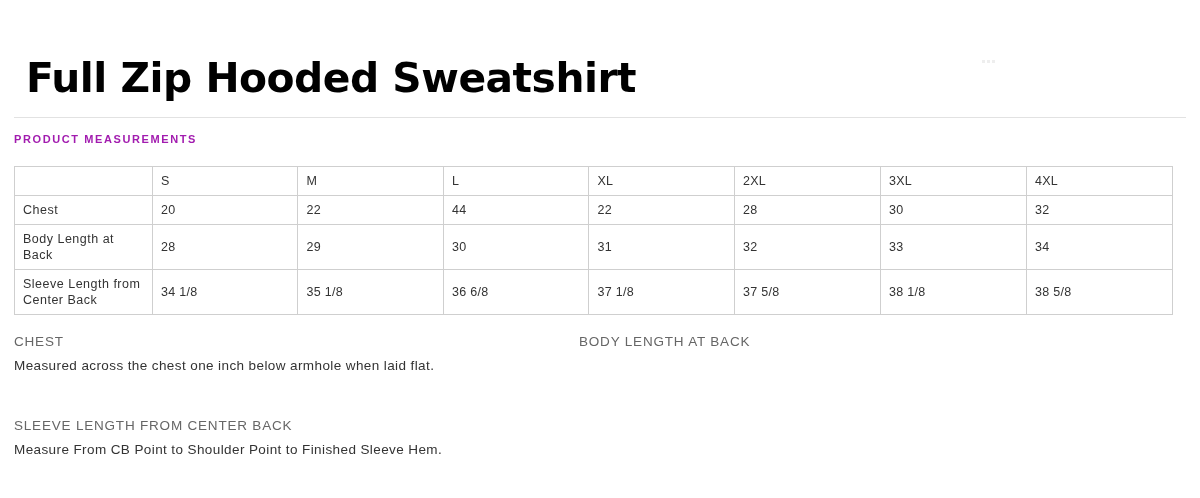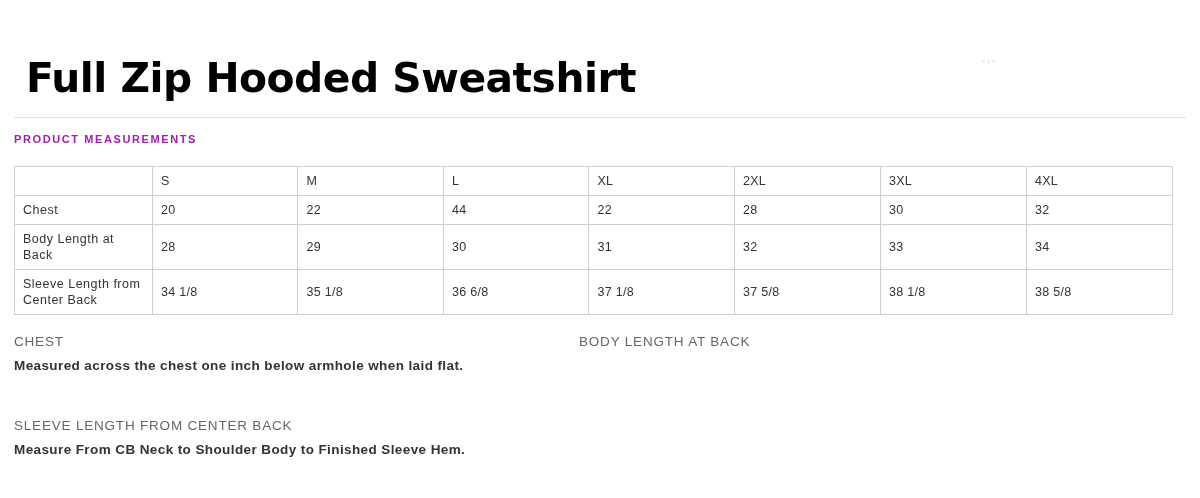--- a/index.html
+++ b/index.html
@@ -97,21 +97,20 @@
   .note .note-title {
     font-size: 13.5px;
     color: #666666;
     letter-spacing: 0.8px;
     margin-bottom: 9px;
   }
   .note .note-text {
     font-size: 13.5px;
     color: #333333;
     letter-spacing: 0.4px;
-    font-weight: bold;
   }
   .note-chest { left: 0px; top: 0px; }
   .note-body { left: 565px; top: 0px; }
   .note-sleeve { left: 0px; top: 84px; }
 
   .corner-mark {
     position: absolute;
     right: 36px;
     top: 44px;
     width: 18px;
@@ -193,17 +192,17 @@
   <div class="notes">
     <div class="note note-chest">
       <div class="note-title">CHEST</div>
       <div class="note-text">Measured across the chest one inch below armhole when laid flat.</div>
     </div>
     <div class="note note-body">
       <div class="note-title">BODY LENGTH AT BACK</div>
     </div>
     <div class="note note-sleeve">
       <div class="note-title">SLEEVE LENGTH FROM CENTER BACK</div>
-      <div class="note-text">Measure From CB Neck to Shoulder Body to Finished Sleeve Hem.</div>
+      <div class="note-text">Measure From CB Point to Shoulder Point to Finished Sleeve Hem.</div>
     </div>
   </div>
 
 </div>
 
 </body></html>

